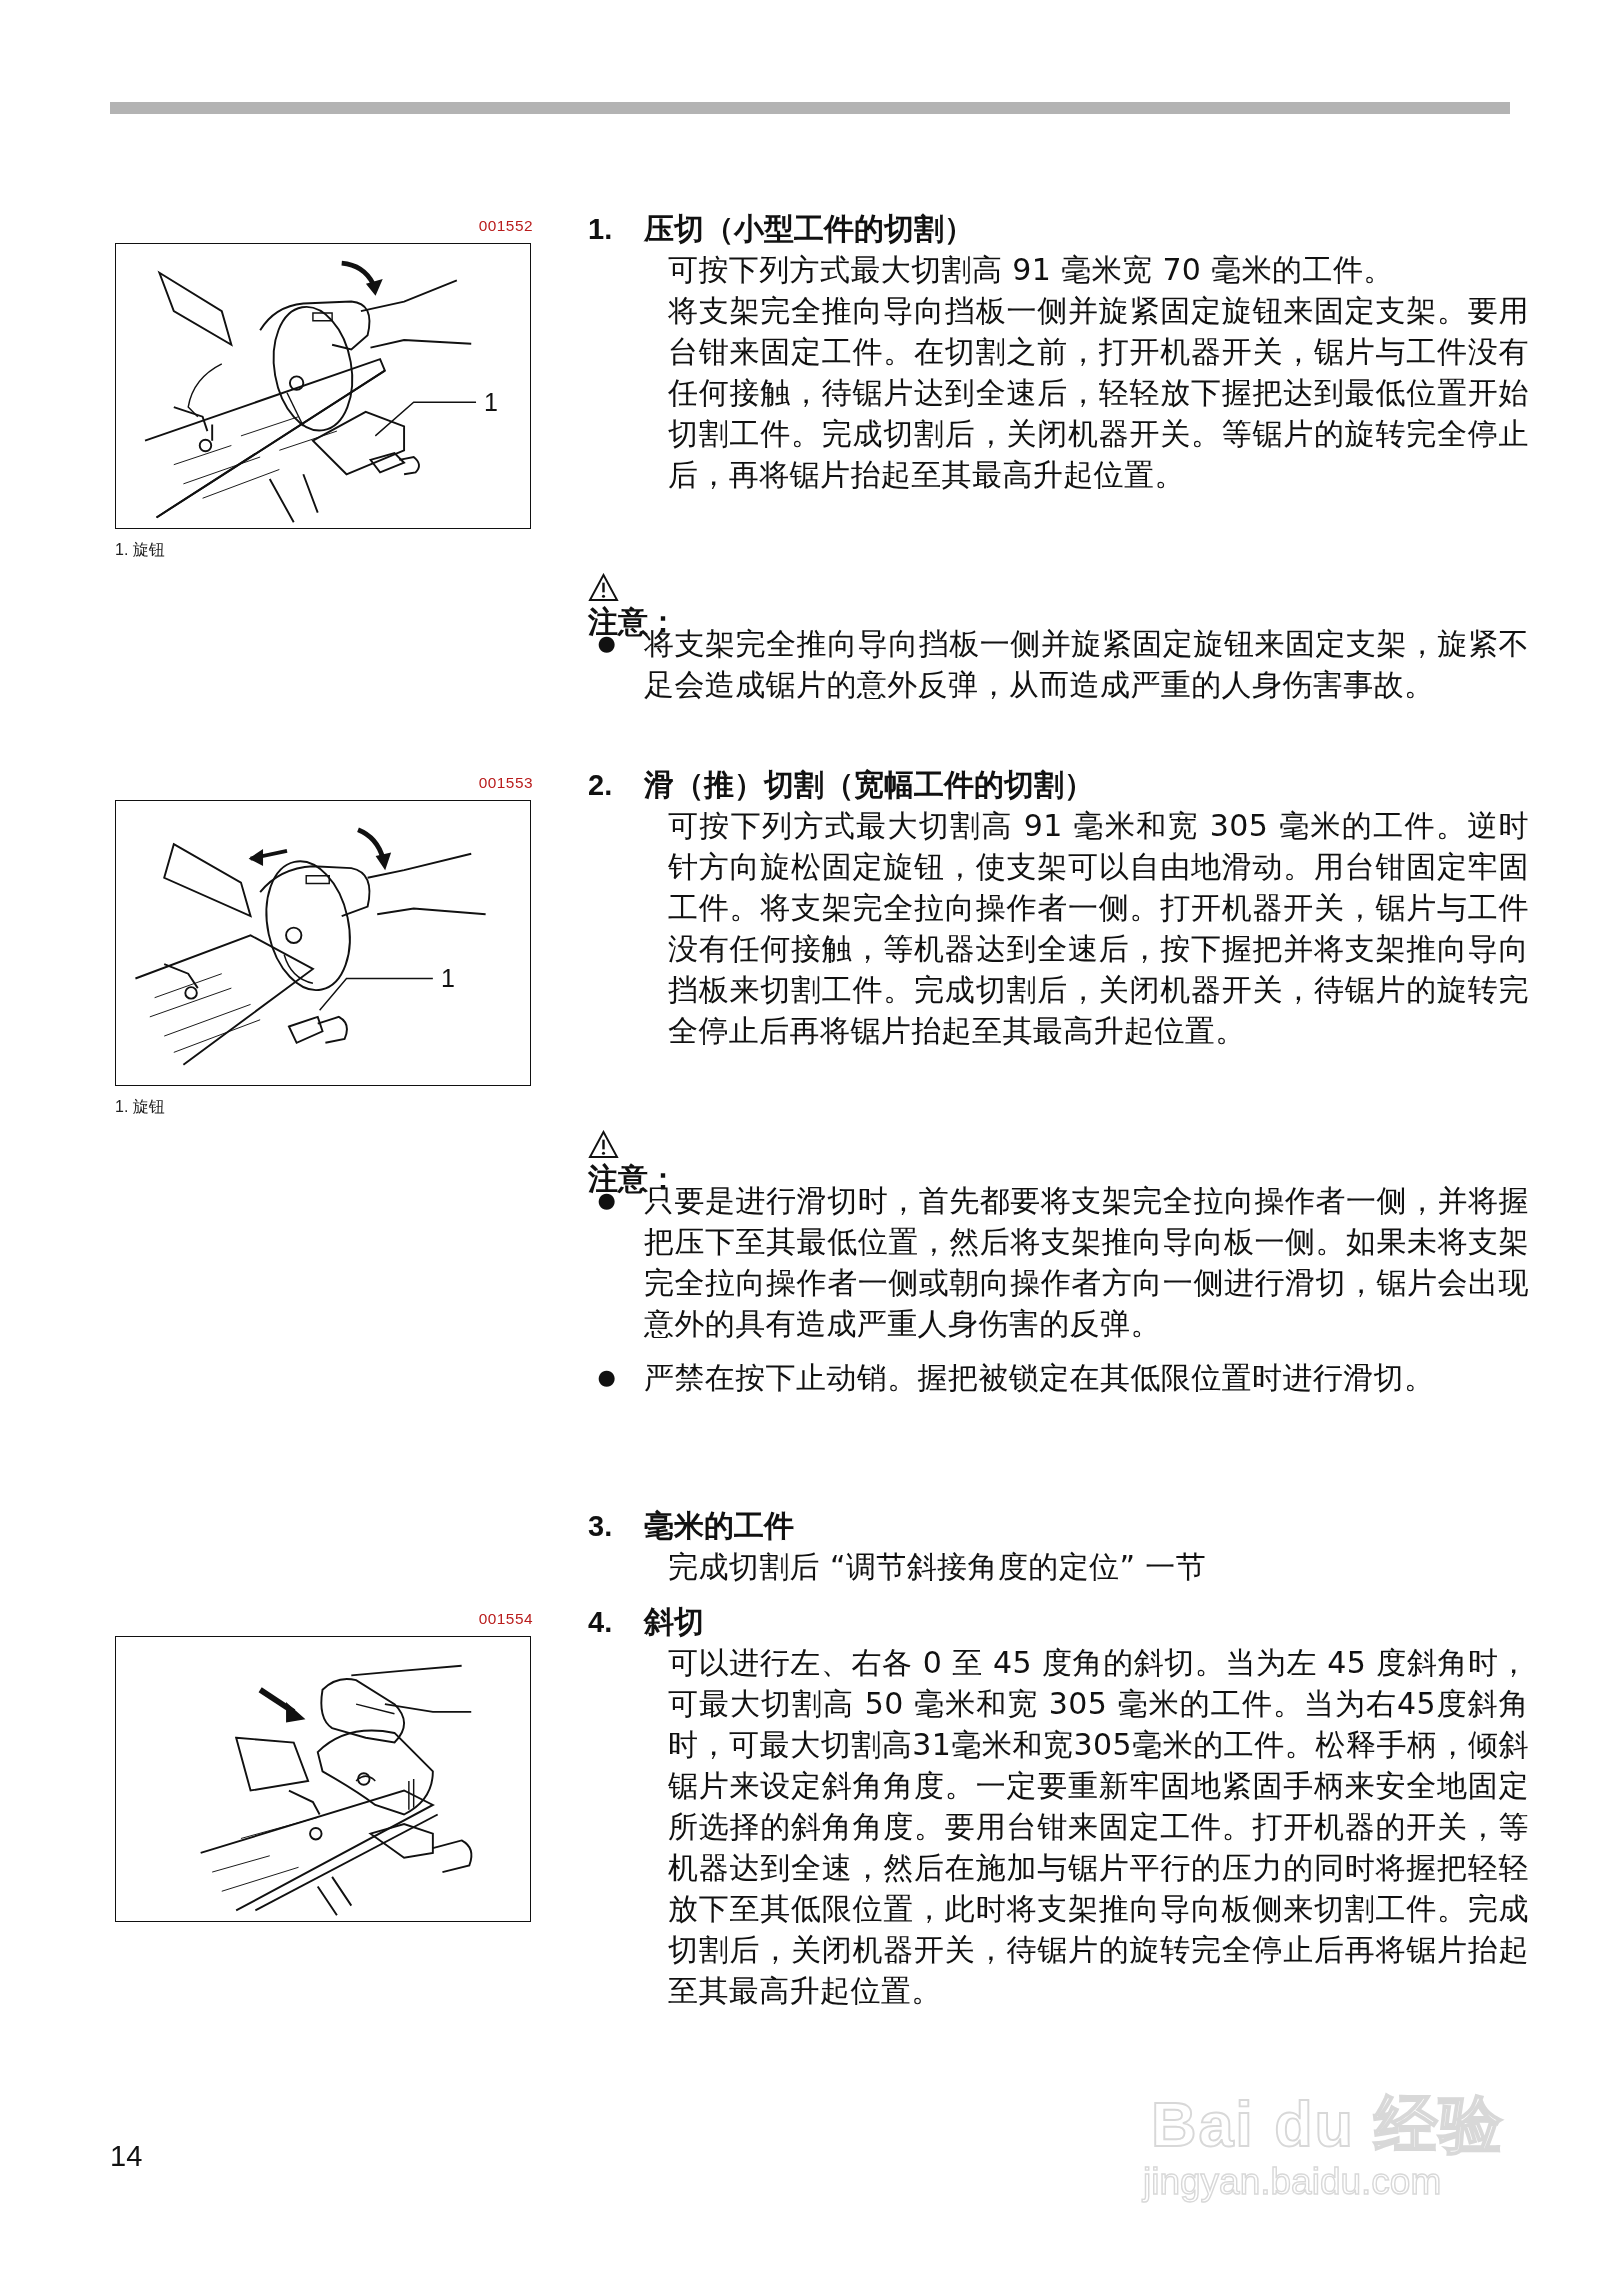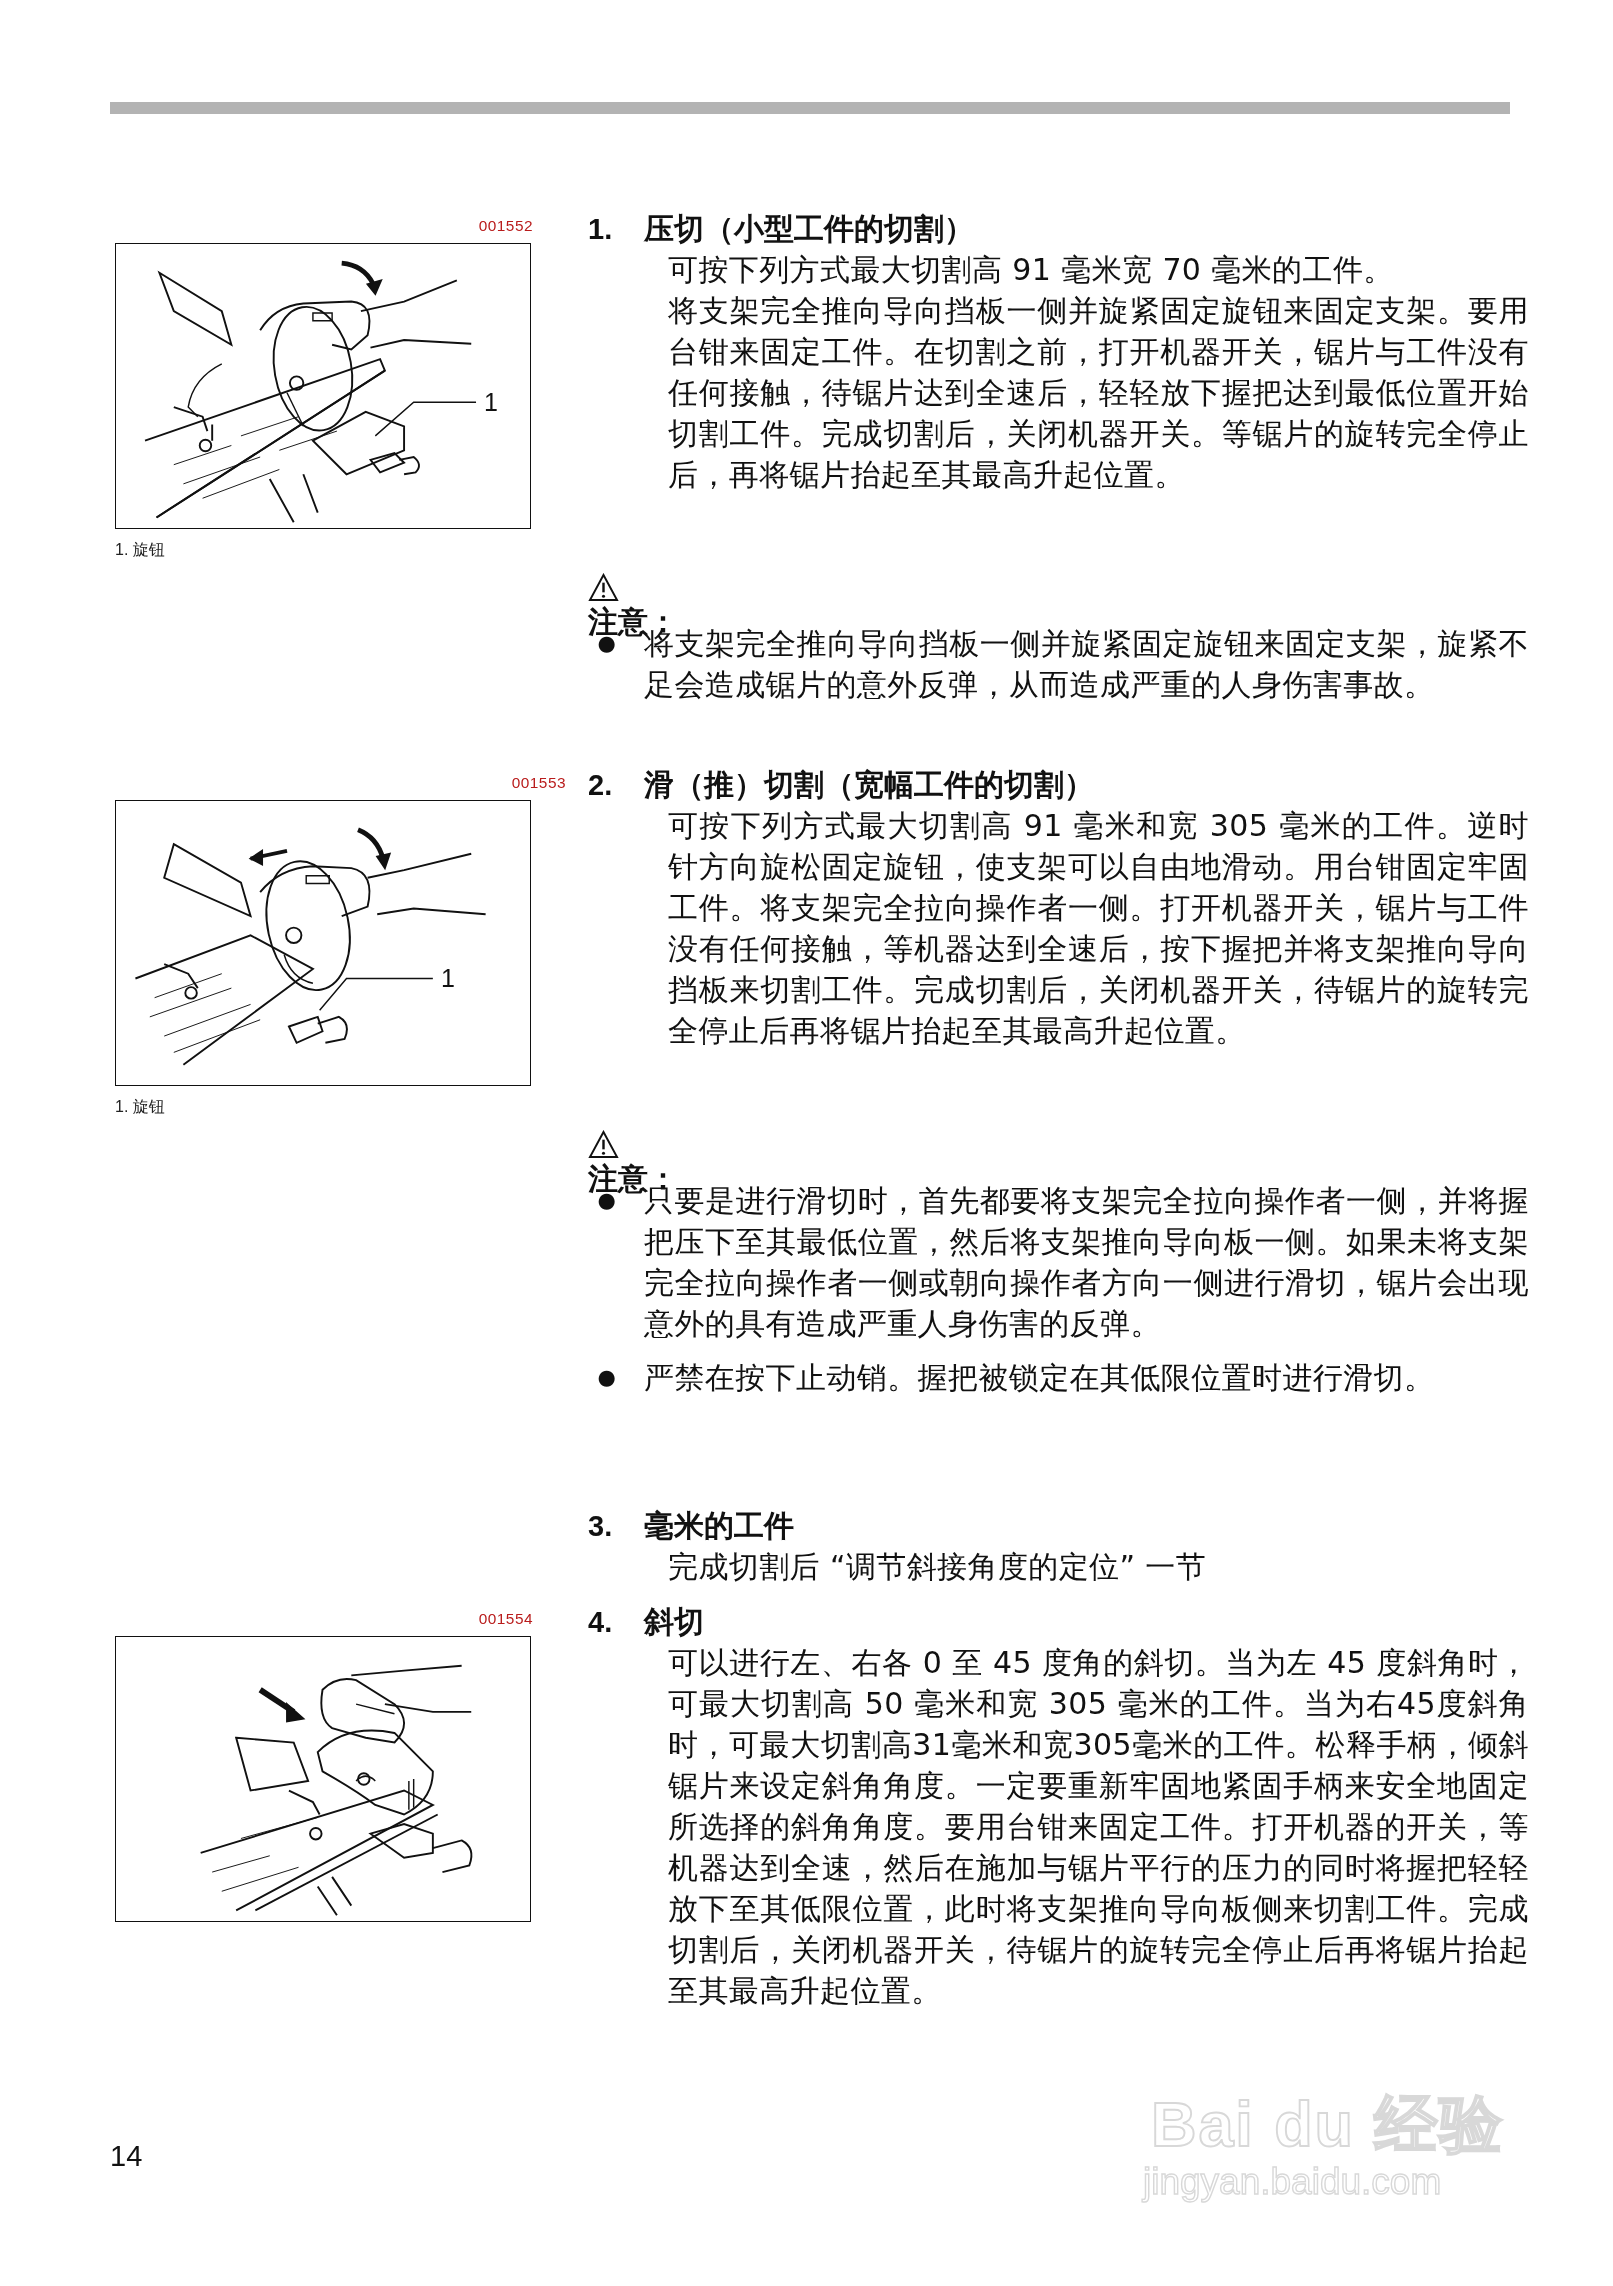--- a/index.html
+++ b/index.html
@@ -105,21 +105,21 @@
       <path d="M265 225 L290 218 L300 228 L275 238 Z"></path>
       <path d="M295 225 L310 222 Q320 230 312 238 L300 240"></path>
 
       <path d="M270 200 L310 165 L375 165" stroke-width="1.5"></path>
     </svg>
     <span style="position:absolute;left:368px;top:144px;font-size:25px;font-family:'Liberation Sans',sans-serif;">1</span>
   </div>
   <div class="fig-caption" style="top:323px;">1. 旋钮</div>
 </div>
 
-<div class="figure" style="top:774px;height:346px;padding-left:33px;">
+<div class="figure" style="top:774px;height:346px;">
   <div class="fig-code" style="top:0;">001553</div>
   <div class="fig-frame" style="top:26px;height:284px;">
     <svg viewBox="0 0 431 296" fill="none" stroke="#111" stroke-width="2">
 
       <path d="M20 185 L140 140 L205 175 L70 275"></path>
       <path d="M40 205 L110 180 M35 225 L120 195 M50 245 L140 212 M60 262 L150 228" stroke-width="1"></path>
 
       <path d="M60 45 L130 85 L140 120 L50 80 Z"></path>
 
       <ellipse cx="200" cy="130" rx="42" ry="68" transform="rotate(-12 200 130)"></ellipse>

